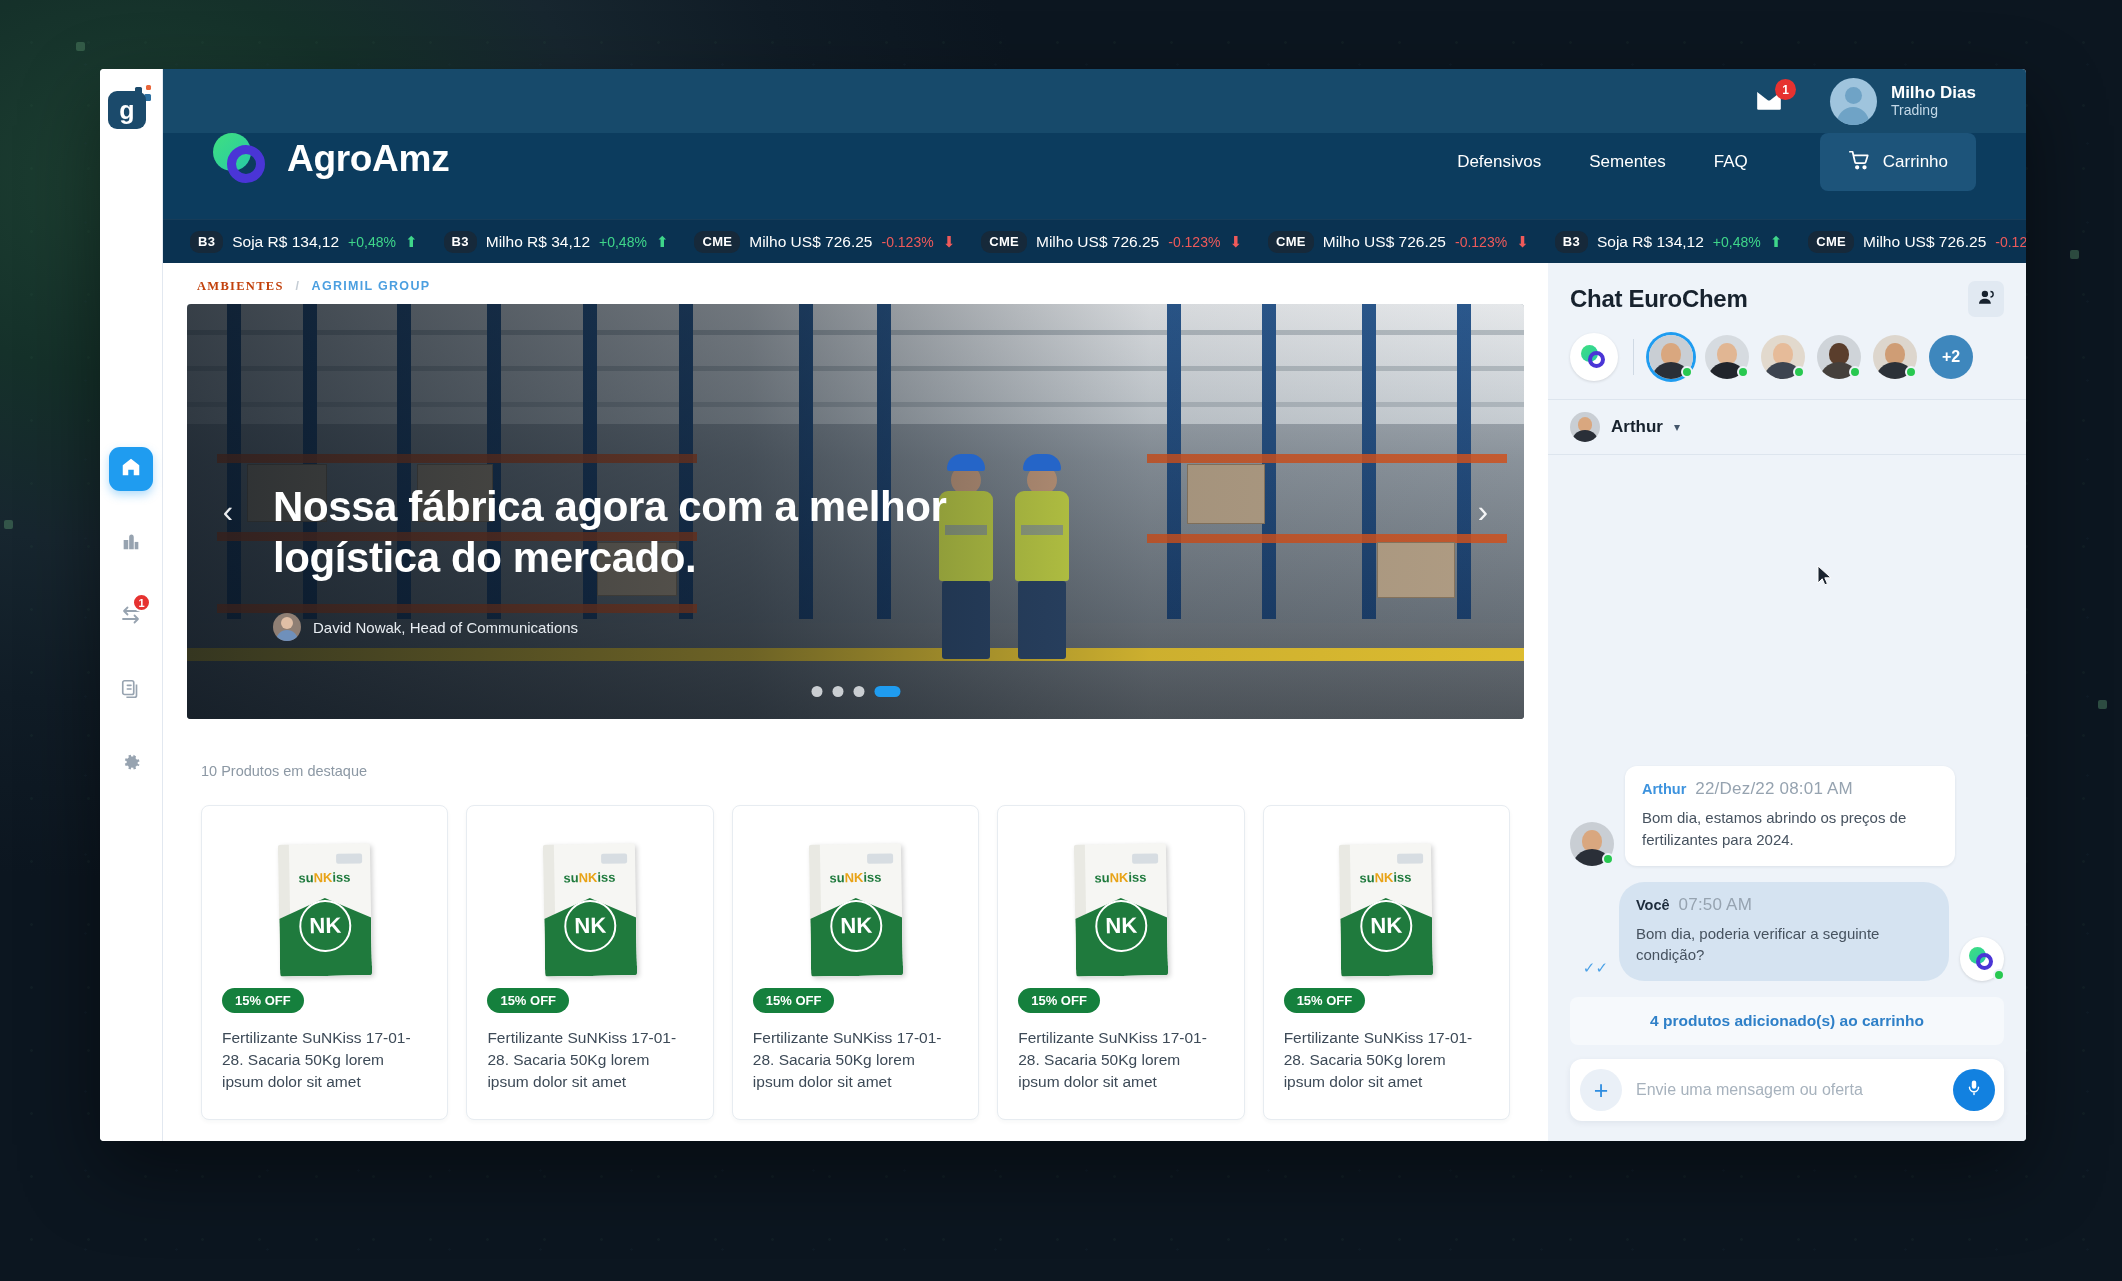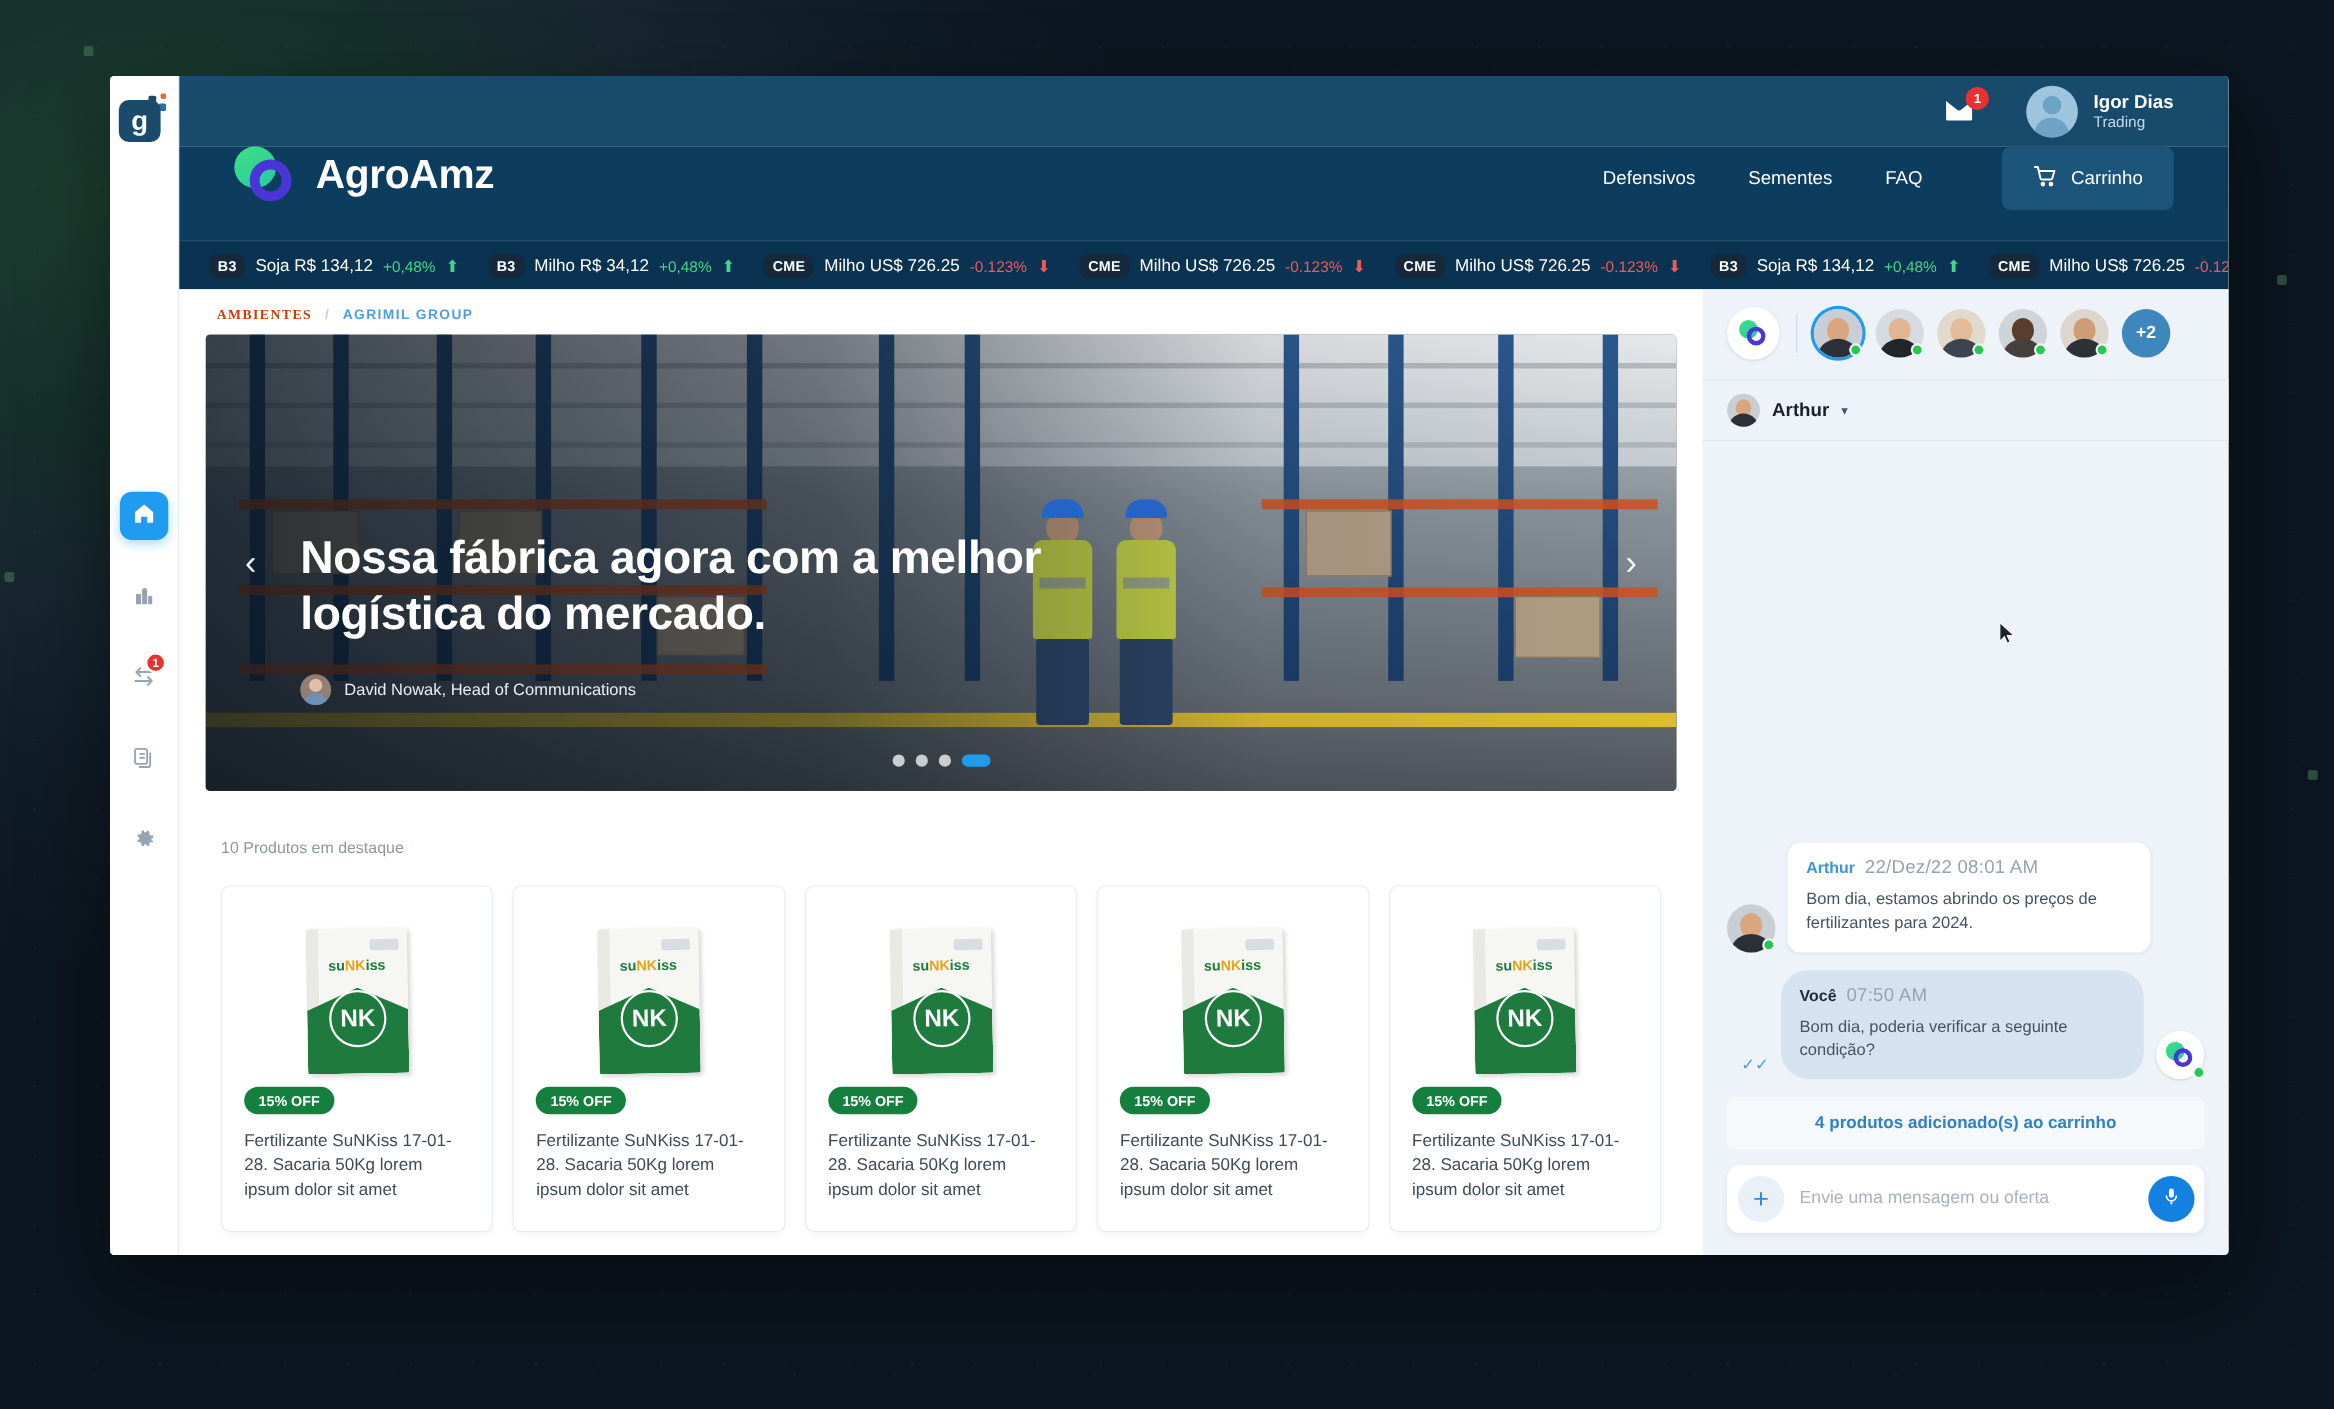--- a/index.html
+++ b/index.html
@@ -305,21 +305,21 @@
           <svg width="30" height="26" viewBox="0 0 24 22" fill="#ffffff">
             <path d="M2 5h20v14a1 1 0 0 1-1 1H3a1 1 0 0 1-1-1z"></path>
             <path d="M2 5h20l-9 7a2 2 0 0 1-2 0z" fill="#174a6b"></path>
           </svg>
         </span>
         <span class="mail-badge">1</span>
       </div>
       <div class="user">
         <div class="user-av"></div>
         <div>
-          <div class="user-name">Igor Dias</div>
+          <div class="user-name">Milho Dias</div>
           <div class="user-role">Trading</div>
         </div>
       </div>
     </div>
 
     <div class="brandbar">
       <div class="brand">
         <div class="brand-mark">
             <div class="c1"></div>
             <div class="c2"></div>
@@ -510,20 +510,32 @@
                     <div class="sun">su<i>NK</i>iss</div>
                     <div class="grn"></div>
                     <div class="nk">NK</div>
                   </div>
                 </div><div class="badge-off">15% OFF</div><div class="card-text">Fertilizante SuNKiss 17-01-28. Sacaria 50Kg lorem ipsum dolor sit amet</div></div>
             </div>
         </div>
       </div>
 
       <div class="chat">
+        <div class="chat-head">
+          <div class="chat-title">Chat EuroChem</div>
+          <div class="chat-people-btn">
+            <span>
+              <svg width="19" height="19" viewBox="0 0 24 24" fill="currentColor">
+                <circle cx="10" cy="7.5" r="4"></circle>
+                  <path d="M2.5 20c0-4.2 3.4-6.5 7.5-6.5s7.5 2.3 7.5 6.5z"></path>
+                <path d="M17 4.5a3.4 3.4 0 0 1 0 6.8" fill="none" stroke="currentColor" stroke-width="1.8"></path>
+              </svg>
+            </span>
+          </div>
+        </div>
 
         <div class="chat-avs">
           <div class="org-av">
             <div class="org-mark">
                 <div class="a"></div>
                 <div class="b"></div>
               </div>
           </div>
           <div class="av-div"></div>
           <div class="p-av sel">

